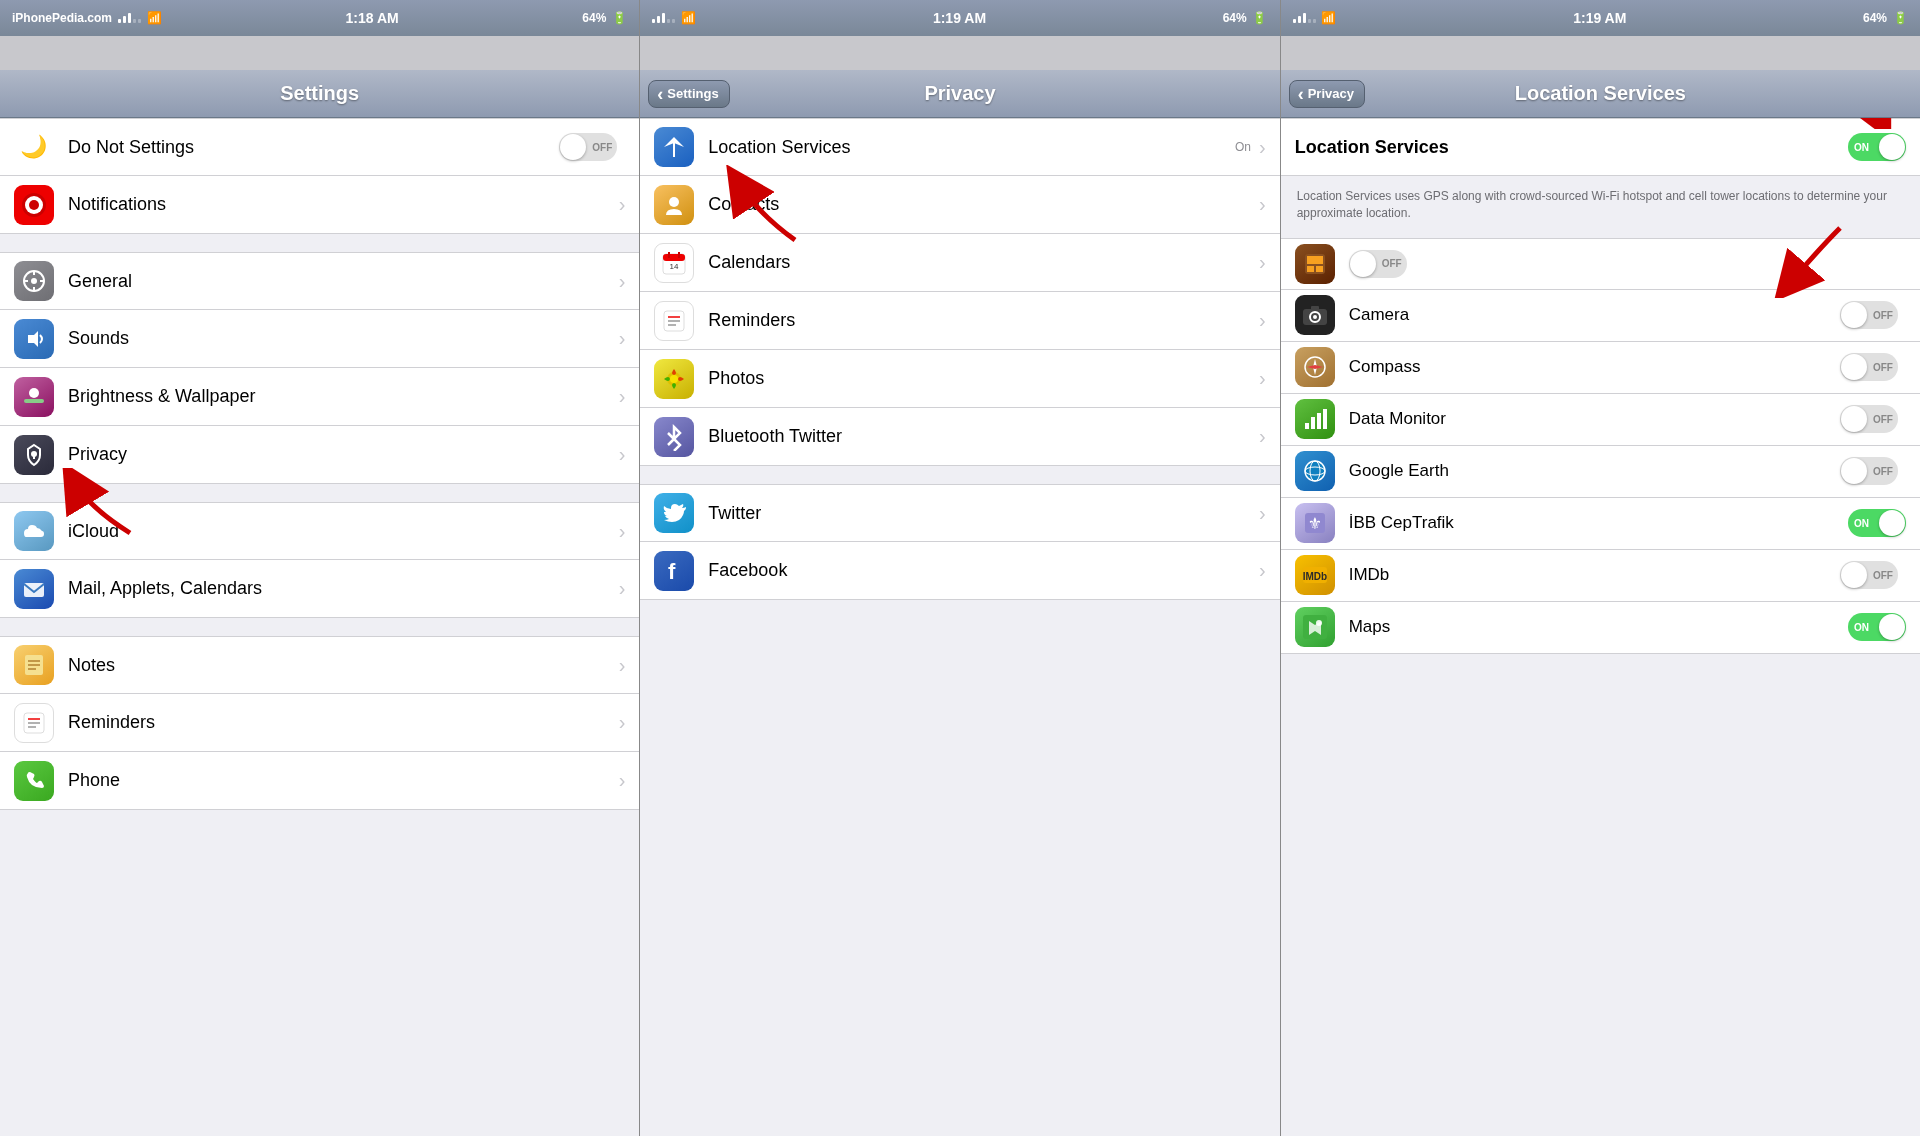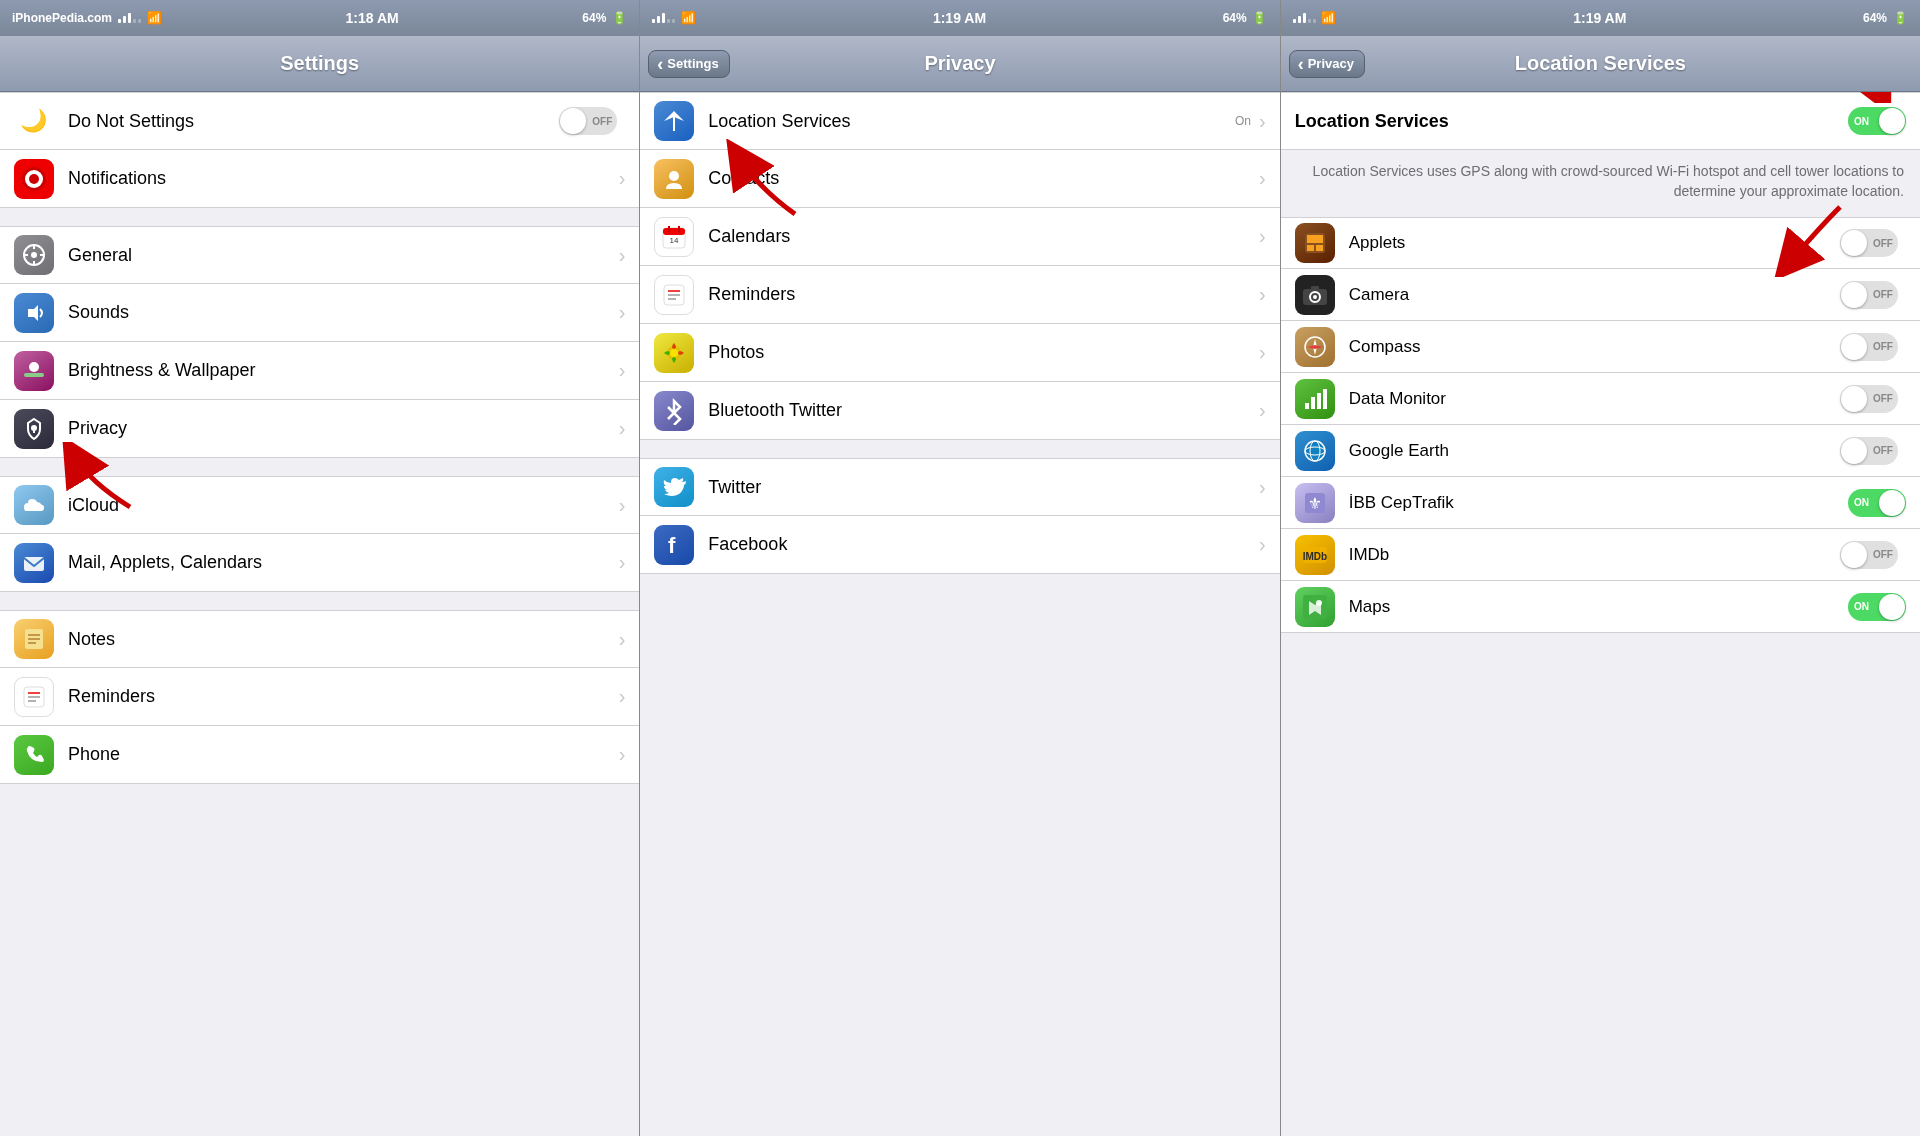--- a/index.html
+++ b/index.html
@@ -31,28 +31,29 @@
     .status-right { display: flex; align-items: center; gap: 6px; font-size: 12px; }
     .signal-bars { display: flex; gap: 2px; align-items: flex-end; }
     .signal-bars span {
       width: 3px;
       background: white;
       border-radius: 1px;
     }
 
     
     .nav-bar {
-      height: 56px;
+      height: 48px;
       background: linear-gradient(180deg, #b0b8c8 0%, #8e9ab0 100%);
       display: flex;
       align-items: center;
       justify-content: center;
       position: relative;
       flex-shrink: 0;
       border-bottom: 1px solid #6a7888;
+      margin-top: 34px;
     }
     .nav-title {
       color: white;
       font-size: 20px;
       font-weight: 700;
       text-shadow: 0 1px 2px rgba(0,0,0,0.4);
     }
     .nav-back-btn {
       position: absolute;
       left: 8px;
@@ -182,23 +183,23 @@
       border-radius: 50%;
       position: absolute;
       right: 1px;
       box-shadow: 0 1px 3px rgba(0,0,0,0.3);
     }
 
     
     .loc-description {
       padding: 12px 16px 16px;
       color: #6d6d72;
-      font-size: 14px;
+      font-size: 12px;
       line-height: 1.4;
-      text-align: right;
+      text-align: left;
     }
 
     
     .app-row {
       display: flex;
       align-items: center;
       background: white;
       border-bottom: 1px solid #d0d0d4;
       padding: 0 14px;
       height: 52px;
@@ -591,21 +592,20 @@
 
       <div class="app-row">
         <div class="item-icon" style="background:linear-gradient(145deg,#8a5020,#5a2000);margin-right:14px;">
           <svg width="28" height="28" viewBox="0 0 28 28">
               <rect x="4" y="4" width="20" height="20" rx="3" fill="#8a5020"></rect>
               <rect x="6" y="6" width="16" height="8" fill="#f8a020"></rect>
               <rect x="6" y="16" width="7" height="6" fill="#f8a020"></rect>
               <rect x="15" y="16" width="7" height="6" fill="#f8a020"></rect>
             </svg>
         </div>
-        <span class="item-label">Applets</span>
         <div class="toggle-off">
             <div class="knob"></div>
           </div>
       </div>
 
       <div class="app-row">
         <div class="item-icon" style="background:#222;margin-right:14px;">
           <svg width="28" height="28" viewBox="0 0 28 28">
               <rect x="2" y="8" width="24" height="16" rx="3" fill="#444"></rect>
               <circle cx="14" cy="16" r="5" fill="none" stroke="white" stroke-width="2"></circle>

